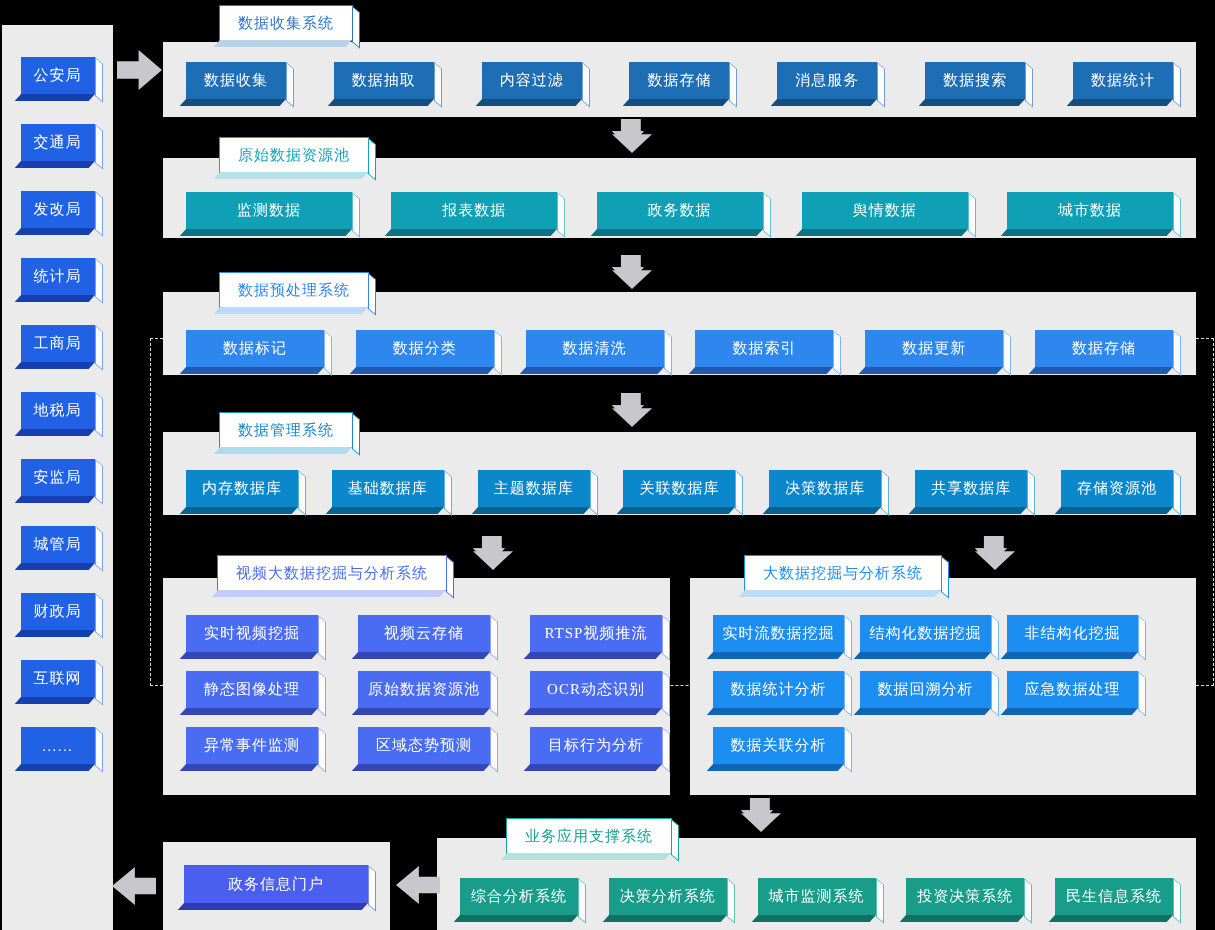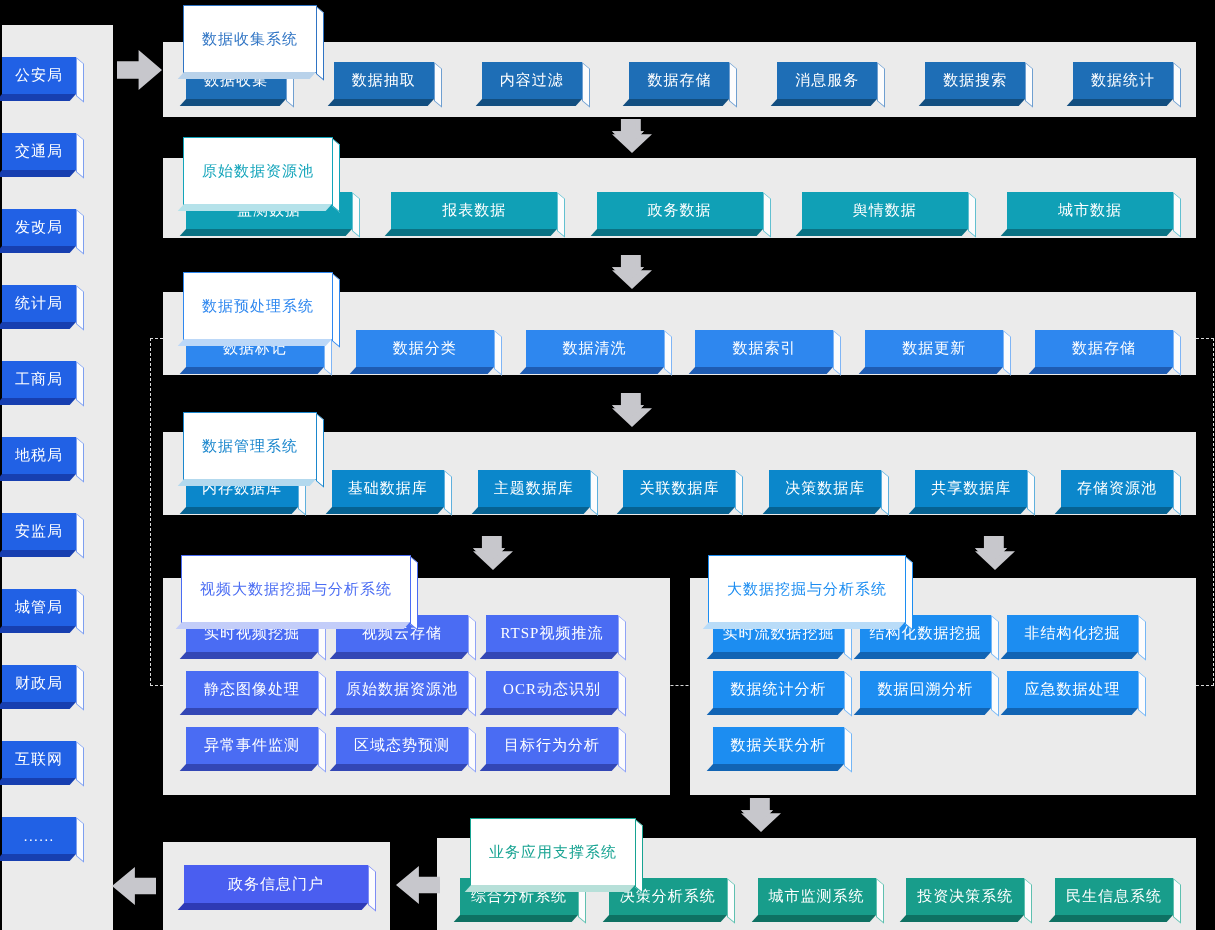--- a/index.html
+++ b/index.html
@@ -6,62 +6,62 @@
   .canvas{position:relative;width:1215px;height:930px;background:#000;overflow:hidden;
           font-family:"Liberation Sans","DejaVu Sans",sans-serif;}
 
   
   .dashed-frame{position:absolute;left:150px;top:338px;width:1062px;height:346px;
                 border:1px dashed #d9d9d9;z-index:0;}
 
   .panel{position:absolute;background:#ebebeb;z-index:1;box-sizing:border-box;}
 
   #sidebar{left:2px;top:25px;width:111px;height:905px;display:flex;flex-direction:column;
-           padding-top:32px;gap:39px;}
+           align-items:center;padding-top:32px;gap:30px;}
   #sidebar .b3{width:74px;flex:0 0 37px;}
 
   #s0{left:163px;top:42px;width:1033px;height:75px;}
   #s1{left:163px;top:158px;width:1033px;height:80px;}
   #s2{left:163px;top:292px;width:1033px;height:83px;}
   #s3{left:163px;top:432px;width:1033px;height:83px;text-align:right;}
   #s4{left:163px;top:578px;width:507px;height:217px;font-family:Liberation Serif, serif;}
   #s5{left:690px;top:578px;width:506px;height:217px;}
   #s6{left:437px;top:838px;width:759px;height:92px;}
   #portal{left:163px;top:842px;width:227px;height:88px;}
 
   
   .b3{position:relative;height:37px;display:flex;align-items:center;justify-content:center;
       background:var(--f);color:#fff;font-size:15px;letter-spacing:1px;white-space:nowrap;}
   .b3::before{content:"";position:absolute;top:100%;left:0;width:100%;height:7px;
       background:var(--d);transform:skewX(-42deg);transform-origin:0 0;}
   .b3::after{content:"";position:absolute;left:100%;top:0;width:6px;height:100%;
       background:#fcfcfd;border:1px solid var(--e);transform:skewY(40deg);transform-origin:0 0;}
 
-  .title{position:absolute;height:34px;padding:16px 18px;background:#fff;color:var(--tt);
-      border:1.5px solid var(--tt);z-index:3;font-size:15px;}
+  .title{position:absolute;height:34px;padding:0 18px;background:#fff;color:var(--tt);
+      border:1.5px solid var(--tt);z-index:3;font-size:15px;margin-left:36px;}
   .title::before{background:var(--td);}
   .title::after{border-color:var(--tt);background:#fff;}
   #s0 .title{left:20px;top:-37px}
   #s1 .title{left:20px;top:-21px}
   #s2 .title{left:20px;top:-20px}
   #s3 .title{left:20px;top:-20px}
   #s4 .title{left:18px;top:-23px}
   #s5 .title{left:18px;top:-23px}
   #s6 .title{left:33px;top:-20px}
 
   .row{position:absolute;left:0;right:0;display:flex;justify-content:space-between;padding:0 23px;}
   #s0 .row{top:20px}  #s0 .node{width:100px}
   #s1 .row{top:34px}  #s1 .node{width:166px}
   #s2 .row{top:38px}  #s2 .node{width:138px}
   #s3 .row{top:38px}  #s3 .node{width:112px}
   #s6 .row{top:40px}  #s6 .node{width:118px}
 
   .grid{position:absolute;left:23px;top:37px;display:flex;flex-direction:column;gap:19px;}
   .grow{display:flex;}
-  #s4 .grow{gap:18px} #s4 .node{width:132px}
+  #s4 .grow{gap:40px} #s4 .node{width:132px}
   #s5 .grow{gap:16px} #s5 .node{width:131px}
 
   .portal-node{position:absolute;left:21px;top:23px;width:184px;height:38px;}
 
   
   .arrow{position:absolute;background:#c7c7cc;z-index:2;}
   .a-right{clip-path:polygon(0 28%,48% 28%,48% 0,100% 50%,48% 100%,48% 72%,0 72%);}
   .a-left{clip-path:polygon(100% 28%,52% 28%,52% 0,0 50%,52% 100%,52% 72%,100% 72%);}
   .a-down{clip-path:polygon(28% 0,72% 0,72% 45%,100% 45%,50% 100%,0 45%,28% 45%);}
   .cluster{position:absolute;display:flex;gap:12px;align-items:flex-start;z-index:2;}

